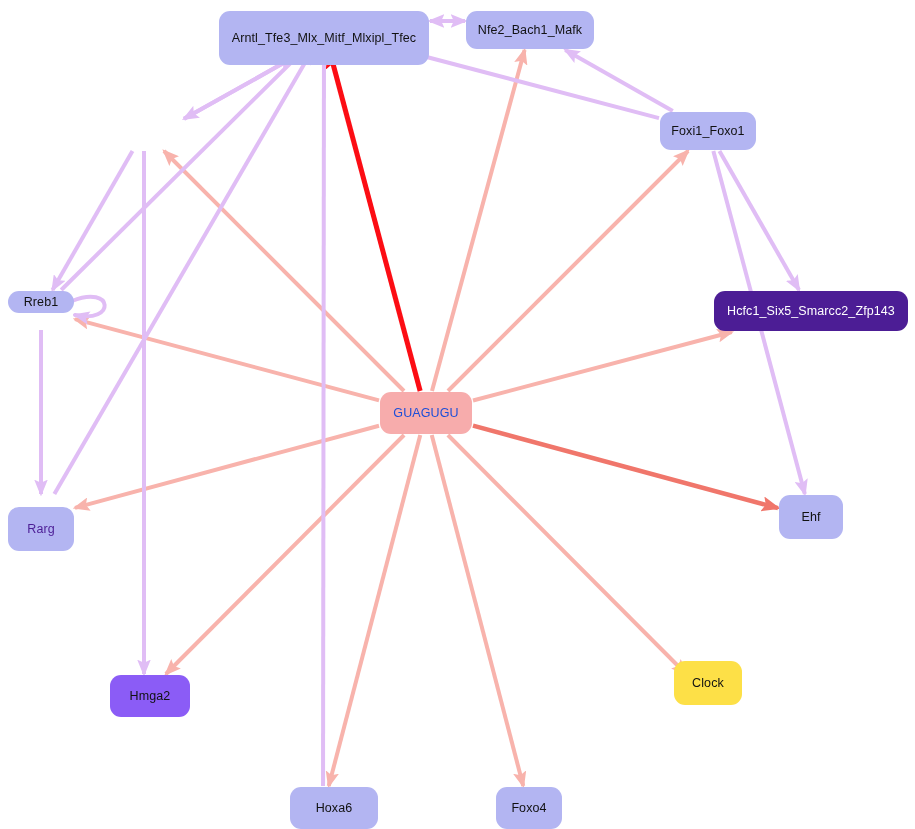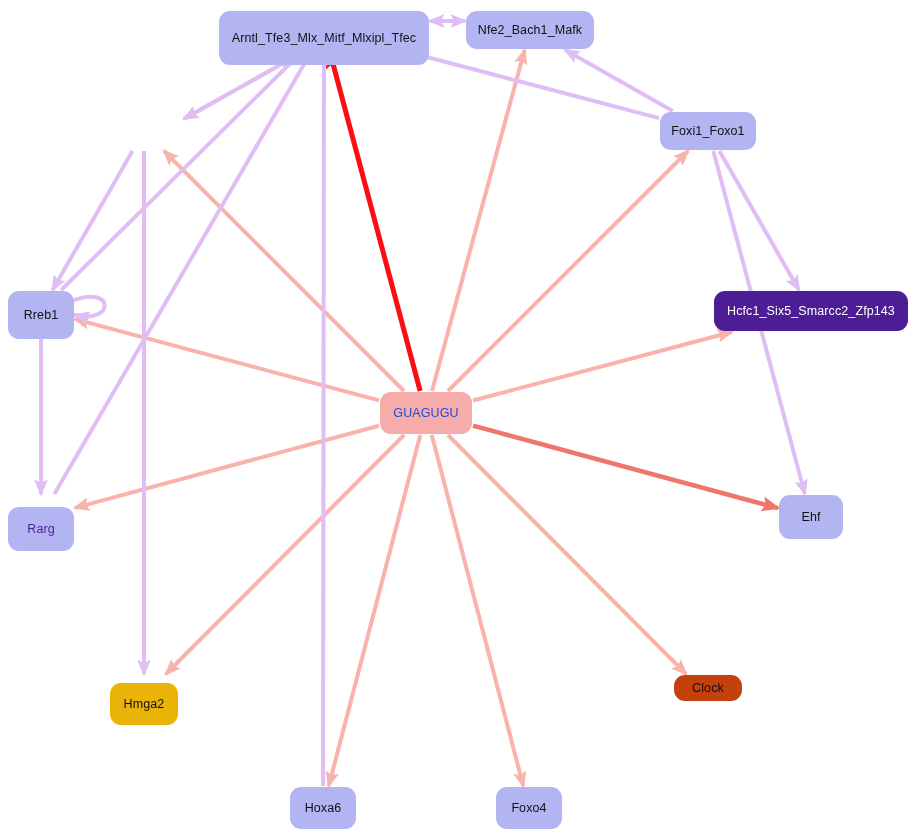--- a/index.html
+++ b/index.html
@@ -127,40 +127,40 @@
     </svg>
 <div class="node" style="left: 219px; top: 11px; width: 210px; height: 54px; background: rgb(179, 181, 242); color: rgb(17, 17, 17);">
       <span class="node-label">Arntl_Tfe3_Mlx_Mitf_Mlxipl_Tfec</span>
     </div>
     <div class="node" style="left: 466px; top: 11px; width: 128px; height: 38px; background: rgb(179, 181, 242); color: rgb(17, 17, 17);">
       <span class="node-label">Nfe2_Bach1_Mafk</span>
     </div>
     <div class="node" style="left: 660px; top: 112px; width: 96px; height: 38px; background: rgb(179, 181, 242); color: rgb(17, 17, 17);">
       <span class="node-label">Foxi1_Foxo1</span>
     </div>
-    <div class="node" style="left: 8px; top: 291px; width: 66px; height: 48px; background: rgb(179, 181, 242); color: rgb(17, 17, 17);">
+    <div class="node" style="left: 8px; top: 291px; width: 66px; height: 22px; background: rgb(179, 181, 242); color: rgb(17, 17, 17);">
       <span class="node-label">Rreb1</span>
     </div>
     <div class="node" style="left: 714px; top: 291px; width: 194px; height: 40px; background: #4c1d95; color: rgb(255, 255, 255);">
       <span class="node-label">Hcfc1_Six5_Smarcc2_Zfp143</span>
     </div>
     <div class="node" style="left: 380px; top: 392px; width: 92px; height: 42px; background: rgb(247, 172, 172); color: #1d4ed8;">
       <span class="node-label">GUAGUGU</span>
     </div>
     <div class="node" style="left: 8px; top: 495px; width: 66px; height: 44px; background: rgb(179, 181, 242); color: #4c1d95; margin-top: 12px;">
       <span class="node-label">Rarg</span>
     </div>
     <div class="node" style="left: 779px; top: 495px; width: 64px; height: 44px; background: rgb(179, 181, 242); color: rgb(17, 17, 17);">
       <span class="node-label">Ehf</span>
     </div>
-    <div class="node" style="left: 110px; top: 675px; width: 68px; height: 42px; background: #eab308; color: rgb(17, 17, 17); margin-top: 8px;">
+    <div class="node" style="left: 110px; top: 675px; width: 80px; height: 42px; background: #8b5cf6; color: rgb(17, 17, 17);">
       <span class="node-label">Hmga2</span>
     </div>
-    <div class="node" style="left: 674px; top: 675px; width: 68px; height: 26px; background: #c2410c; color: rgb(17, 17, 17);">
+    <div class="node" style="left: 674px; top: 661px; width: 68px; height: 44px; background: #fde047; color: rgb(17, 17, 17);">
       <span class="node-label">Clock</span>
     </div>
-    <div class="node" style="left: 290px; top: 787px; width: 66px; height: 42px; background: rgb(179, 181, 242); color: rgb(17, 17, 17);">
+    <div class="node" style="left: 290px; top: 787px; width: 88px; height: 42px; background: rgb(179, 181, 242); color: rgb(17, 17, 17);">
       <span class="node-label">Hoxa6</span>
     </div>
     <div class="node" style="left: 496px; top: 787px; width: 66px; height: 42px; background: rgb(179, 181, 242); color: rgb(17, 17, 17);">
       <span class="node-label">Foxo4</span>
     </div>
   </div>
 
 </body></html>

